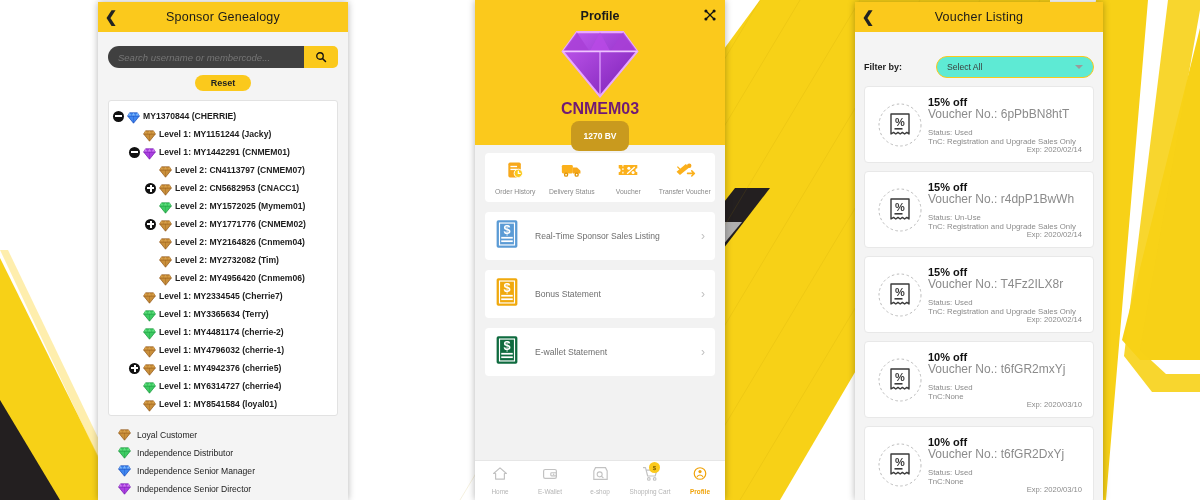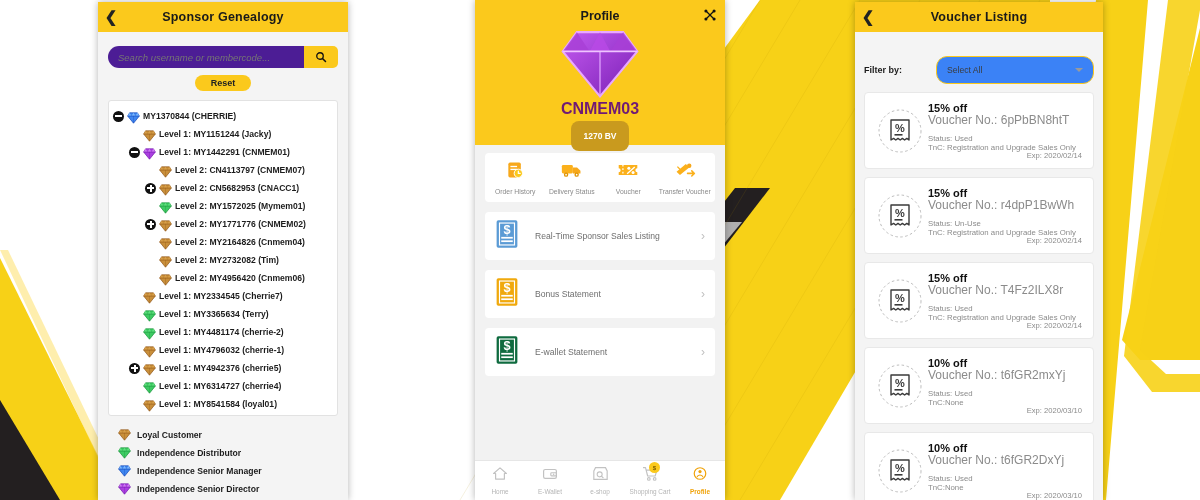--- a/index.html
+++ b/index.html
@@ -30,28 +30,28 @@
   .appbar {
     height: 30px; background: #fbc91c;
     display: flex; align-items: center; position: relative;
   }
   .appbar .back {
     width: 26px; text-align: center; font-size: 15px; font-weight: 700;
     color: #222; line-height: 1; padding-bottom:2px;
   }
   .appbar .title {
     position: absolute; left: 0; right: 0; text-align: center;
-    font-size: 12.5px; font-weight: 700; color: #1a1a1a; letter-spacing: .2px;
+    font-size: 12.5px; font-weight: 400; color: #1a1a1a; letter-spacing: .2px;
   }
 
   
   .p1-body { background: #f4f4f4; height: calc(100% - 30px); padding: 0 10px; }
   .searchrow { display:flex; align-items:center; padding-top: 14px; }
   .searchbox {
-    flex:1; height: 22px; background:#4c1d95; border-radius: 11px 0 0 11px;
+    flex:1; height: 22px; background:#404040; border-radius: 11px 0 0 11px;
     display:flex; align-items:center; padding-left:10px;justify-content:center;
   }
   .searchbox input {
     border:0; outline:0; background:transparent; width:100%;
     font-family:"Liberation Sans",sans-serif; font-style: italic;
     font-size: 9.5px; color:#9a9a9a;
   }
   .searchbtn {
     width: 34px; height: 22px; background:#fbc91c; border-radius: 0 5px 5px 0;
     display:flex; align-items:center; justify-content:center; cursor:pointer;
@@ -77,21 +77,21 @@
   .toggle.plus::after {
     content:""; position:absolute; left:4.5px; top:2px; width:2px; height:7px; background:#fff;
   }
   .toggle.spacer { background:none; }
   .toggle.spacer::before { display:none; }
   .gem { width: 13px; height: 12px; flex:0 0 auto; margin-right: 3px; }
   .tlabel { font-size: 8.6px; color:#1c1c1c; font-weight:700; white-space:nowrap; }
   .legend { padding: 10px 0 0 10px; }
   .lrow { display:flex; align-items:center; height: 18px; }
   .lrow .gem { margin-right:6px; }
-  .lrow span { font-size: 8.6px; font-weight:700; color:#1c1c1c; }
+  .lrow span { font-size: 8.6px; font-weight:400; color:#1c1c1c; }
 
   
   .p2-hero { background:#fbc91c; height: 145px; position:relative; }
   .p2-hero .title {
     text-align:center; padding-top: 9px; font-size:12.5px; font-weight:700; color:#1a1a1a;
   }
   .share-icon { position:absolute; right:8px; top:8px; cursor:pointer; }
   .hero-gem { display:flex; justify-content:center; margin-top: 4px; }
   .hero-name {
     text-align:center; font-size: 16px; font-weight:700; color:#701a75; margin-top: 1px;
@@ -126,21 +126,21 @@
     position:absolute; top:-4px; left: 50%; margin-left: -1px; width: 11px; height: 11px;
     border-radius:50%; background:#fbc91c; color:#7a5a00; font-size:6px; font-weight:700;
     display:flex; align-items:center; justify-content:center;
   }
 
   
   .p3-body { background:#f4f4f4; height: calc(100% - 30px); padding: 12px 9px; }
   .filter-row { display:flex; align-items:center; padding-top: 12px; }
   .filter-label { font-size: 9px; font-weight:700; color:#1c1c1c; width: 72px; }
   .select {
-    flex:1; height: 28px; background:#3b82f6; border:1.5px solid #fbc91c; border-radius: 11px;
+    flex:1; height: 22px; background:#5eead4; border:1.5px solid #fbc91c; border-radius: 11px;
     display:flex; align-items:center; padding: 0 10px; cursor:pointer;
   }
   .select .sval { flex:1; font-size: 8.6px; color:#3b3b3b; }
   .caret { width:0;height:0;border-left:4px solid transparent;border-right:4px solid transparent;border-top:4px solid #9a9a9a; }
   .vcard {
     background:#fff; border:1px solid #e8e8e8; border-radius:4px;
     margin-top: 8px; height: 77px; display:flex; align-items:center; padding: 0 9px;
   }
   .vicon { width: 52px; flex:0 0 auto; display:flex; justify-content:center; }
   .vbody { flex:1; padding-left: 2px; position:relative; height:100%; }

